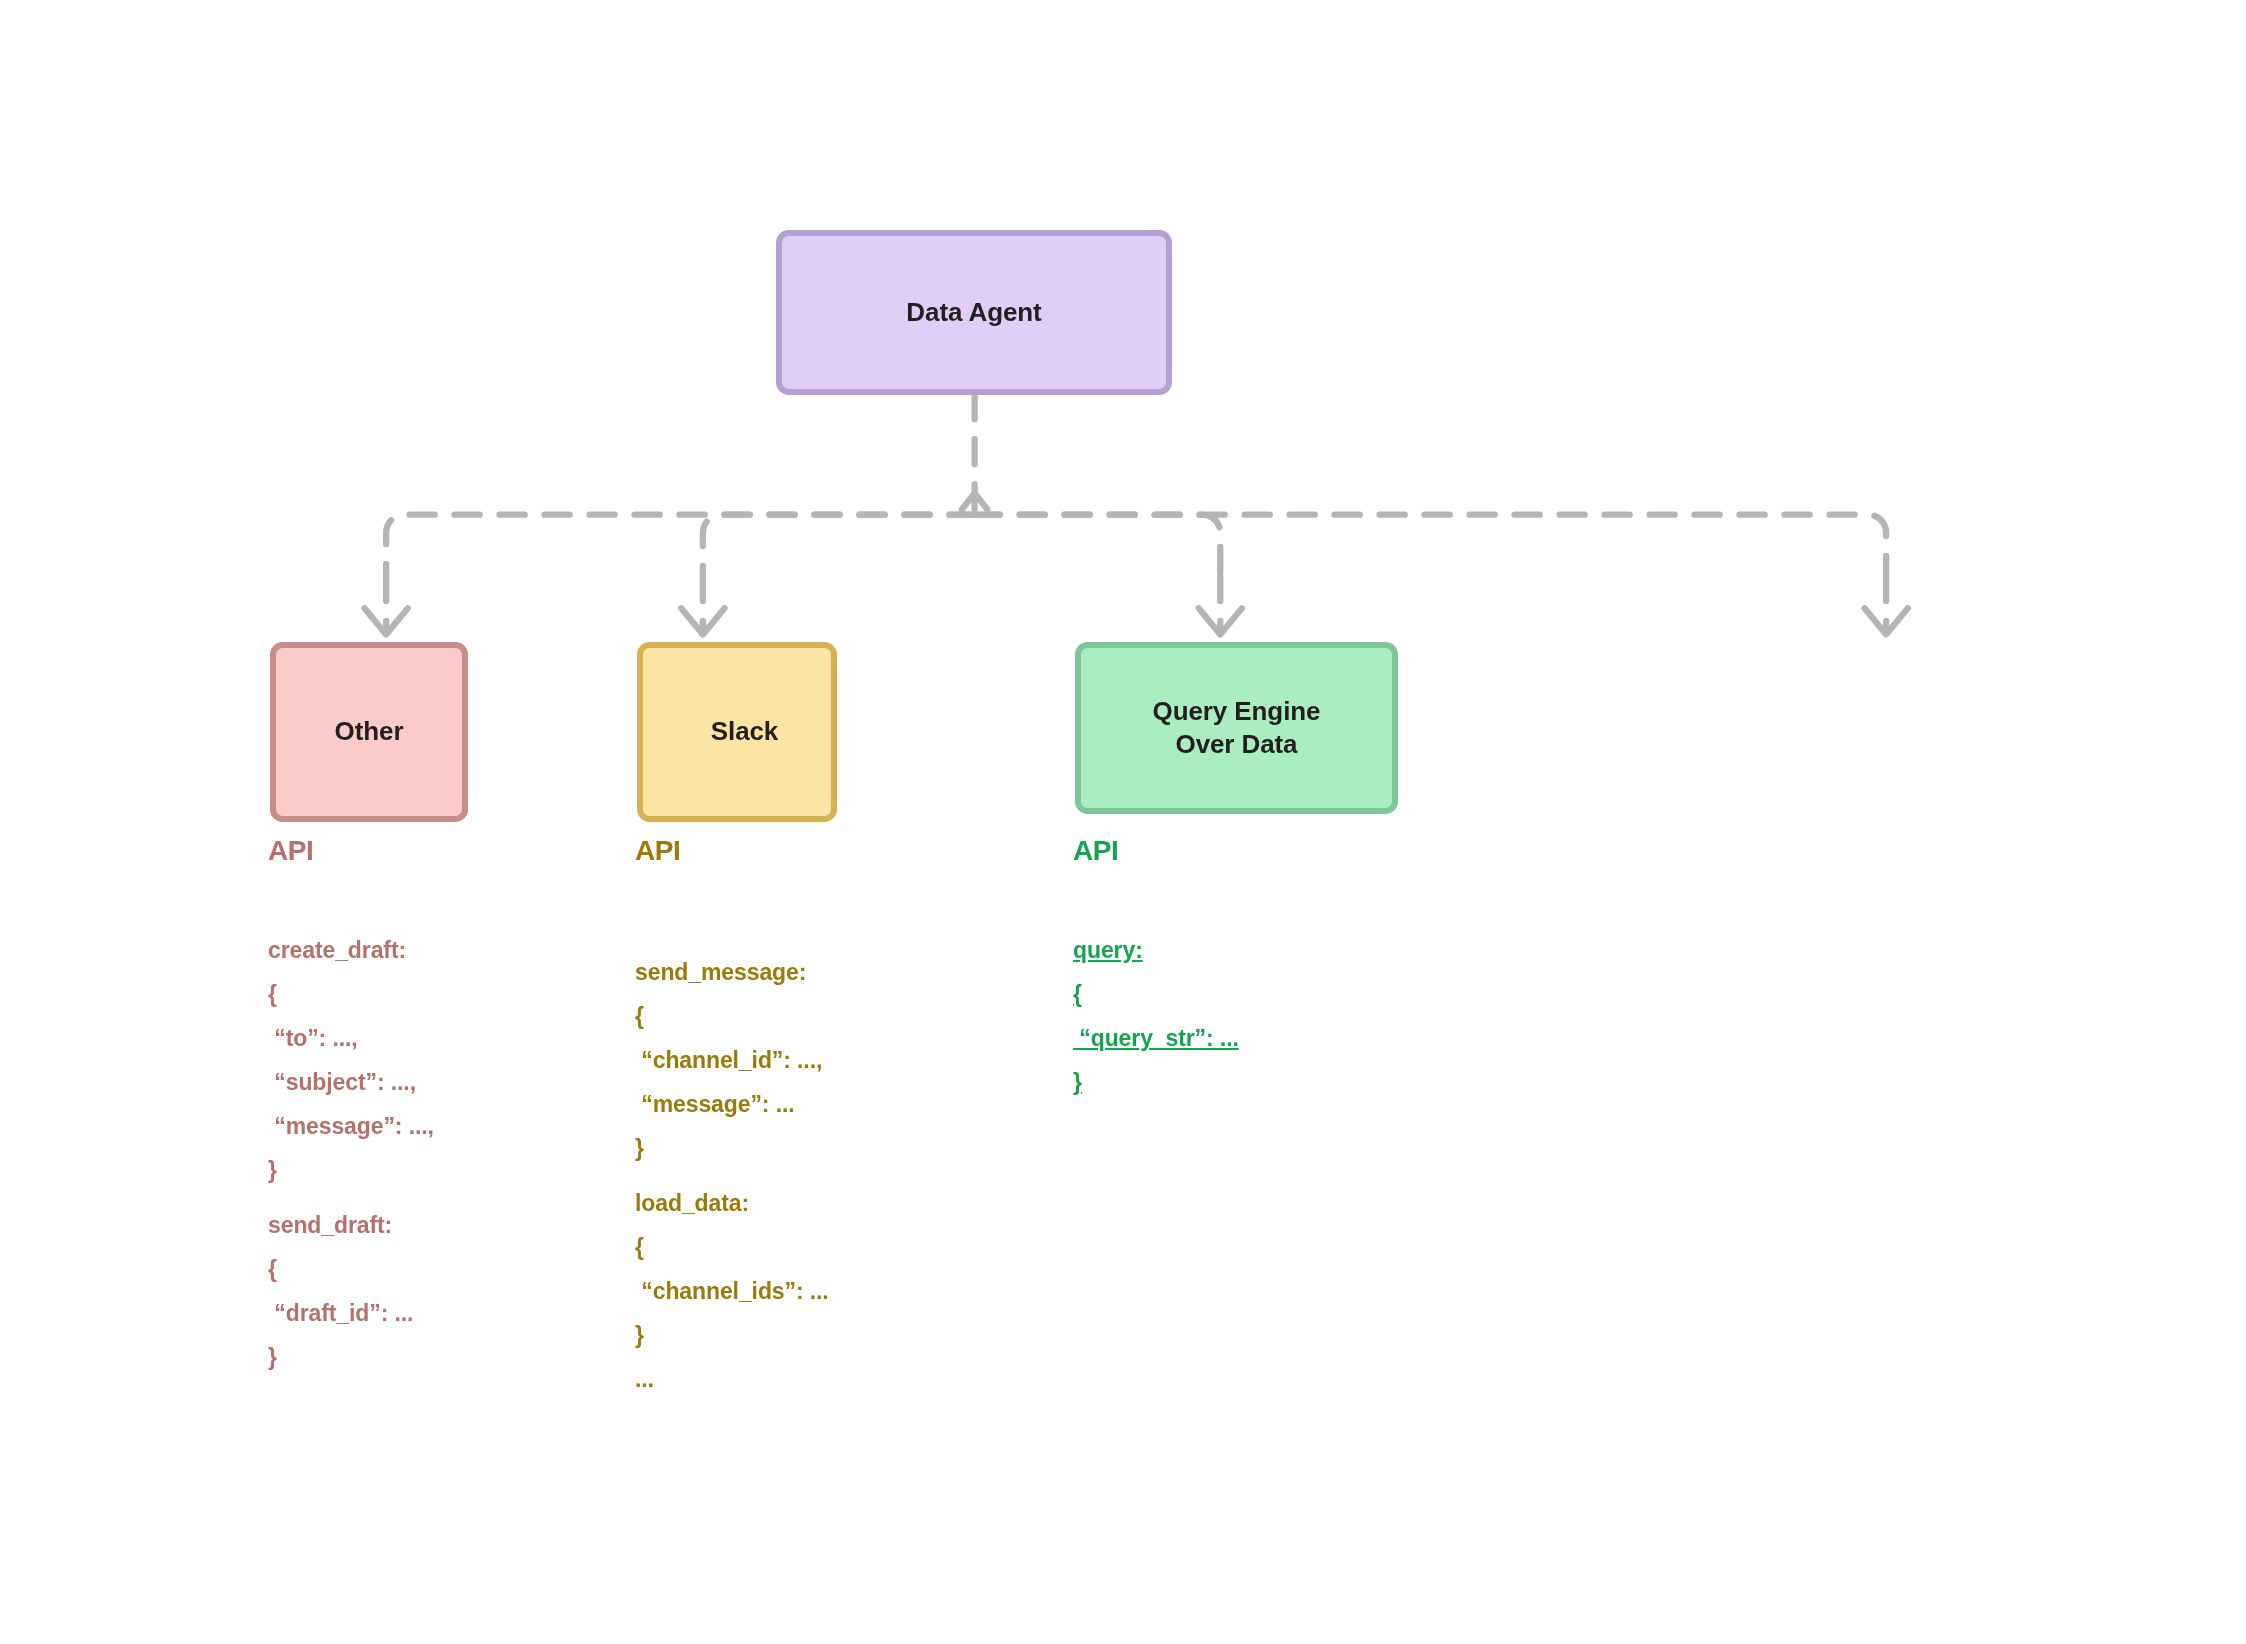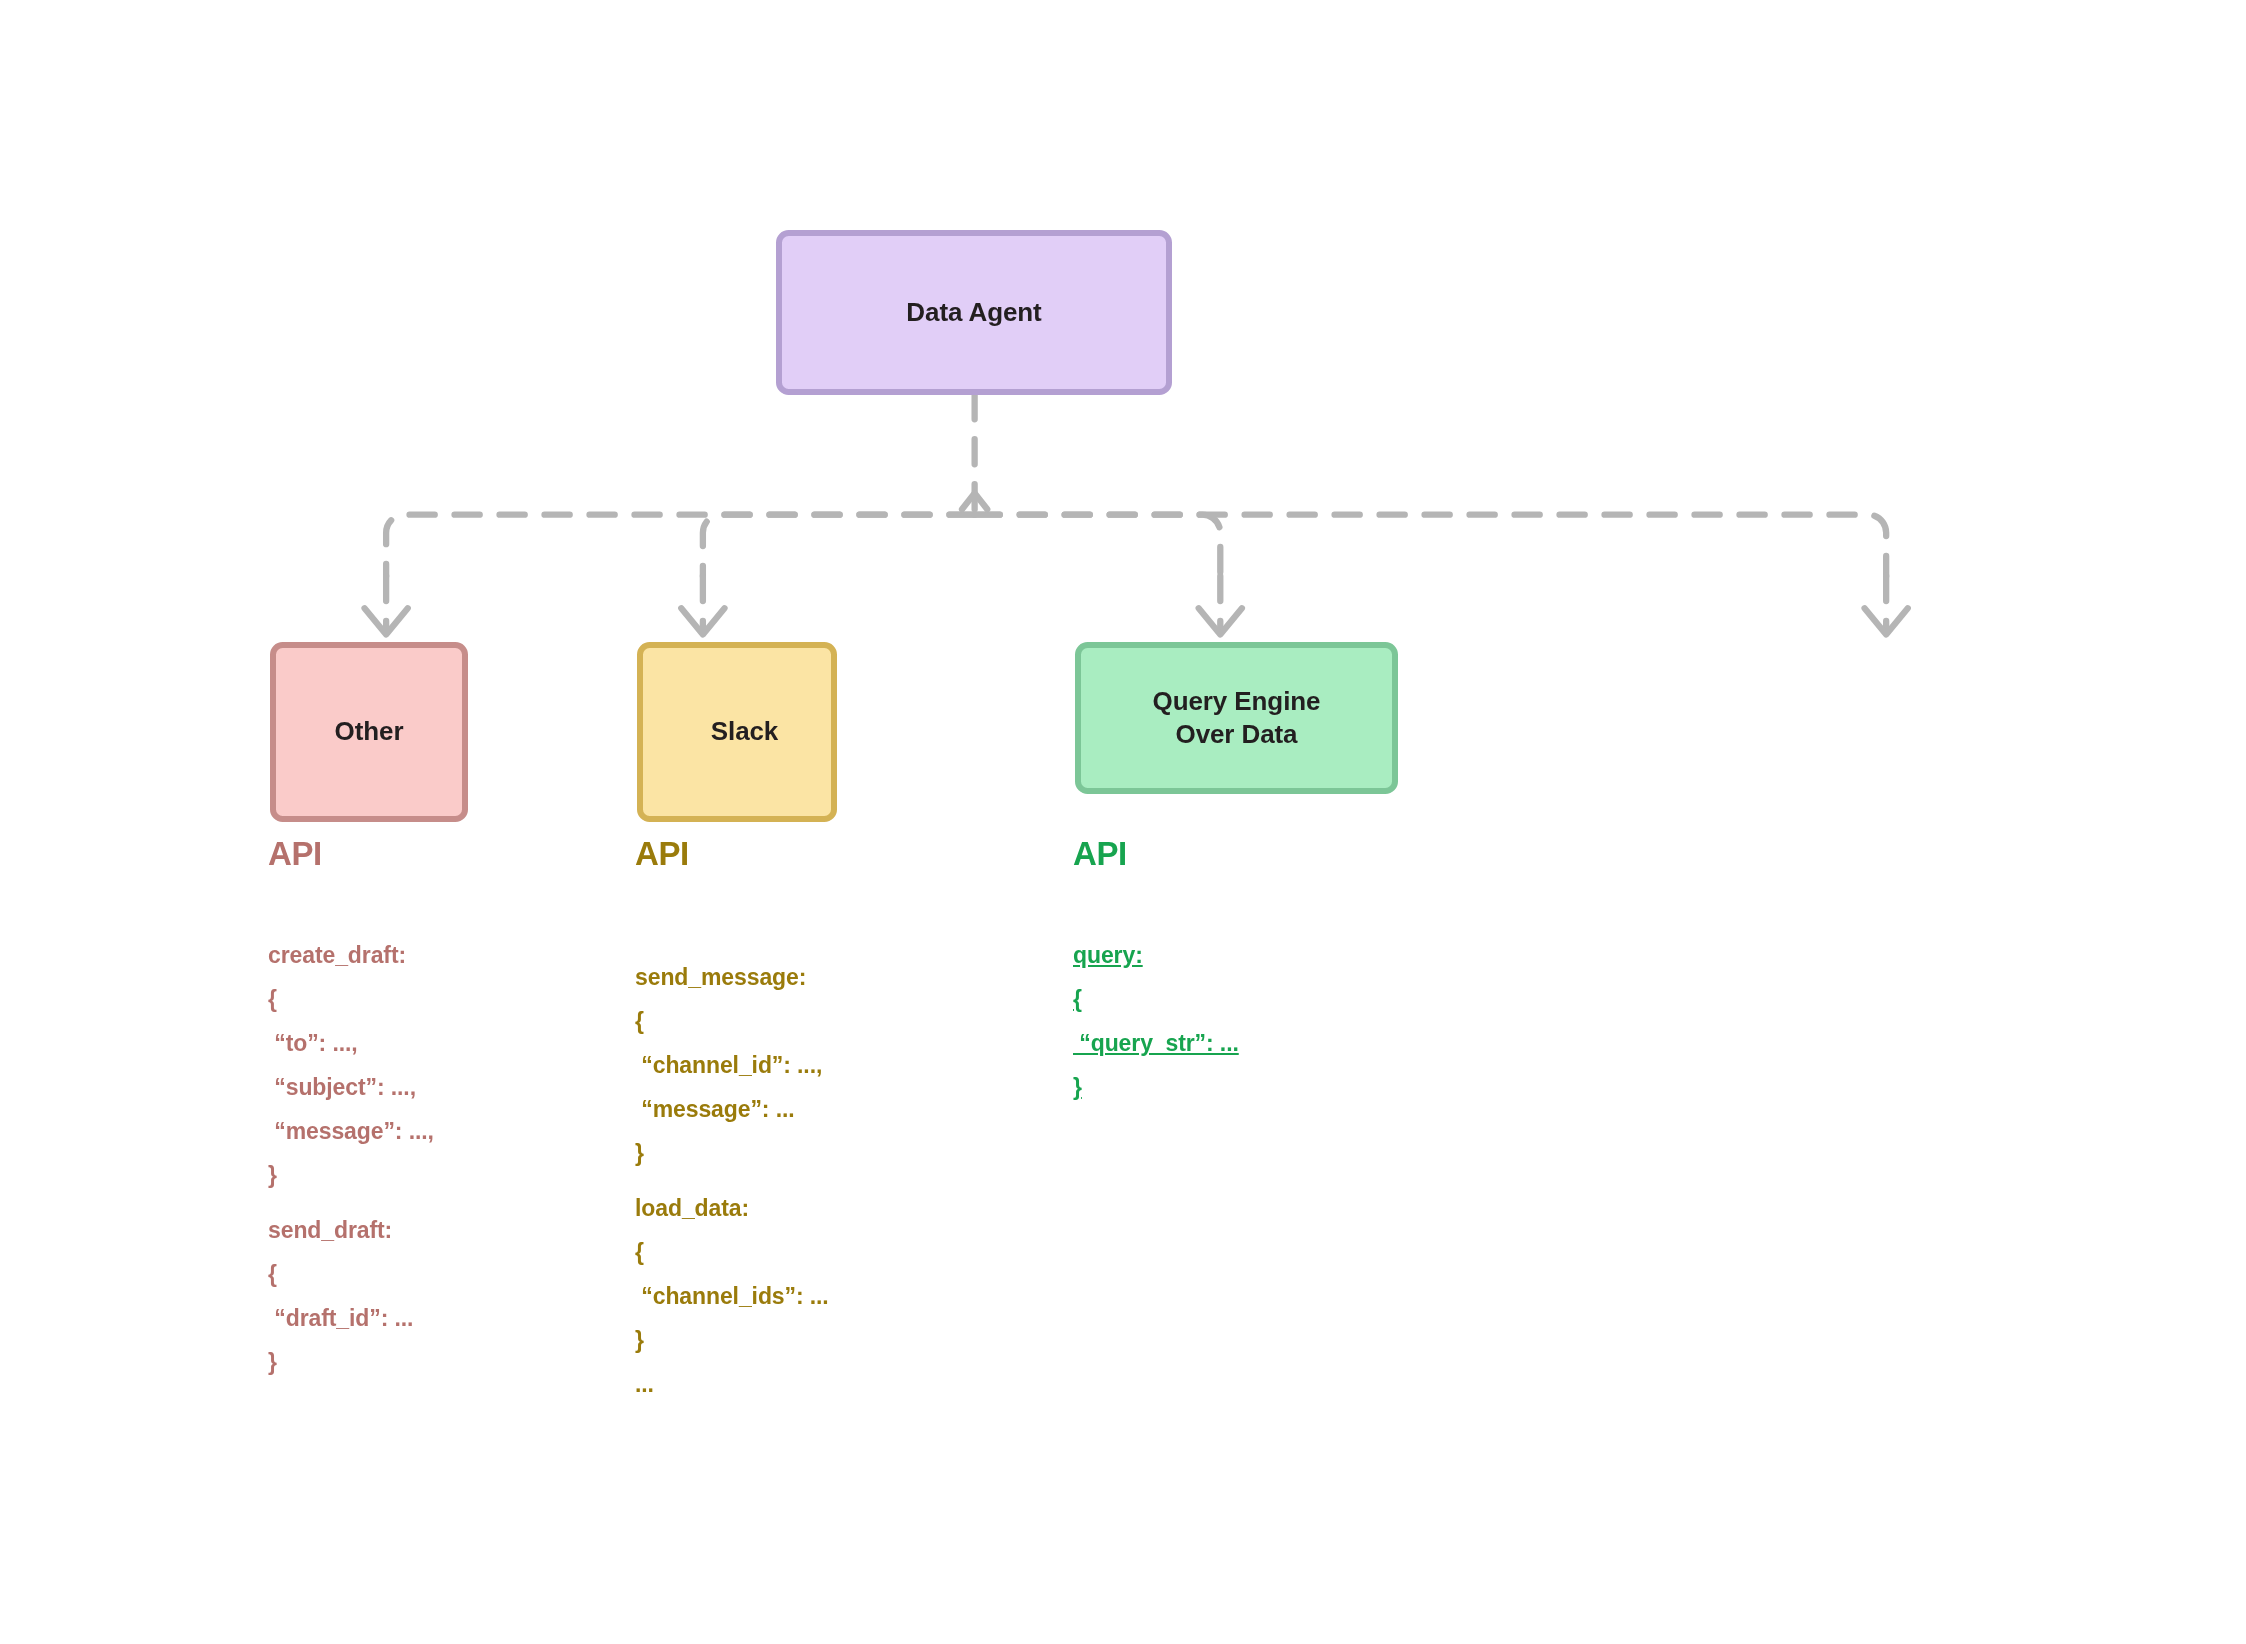--- a/index.html
+++ b/index.html
@@ -74,42 +74,42 @@
     height: 180px;
     background: #FBE4A4;
     border-color: #D4B254;
     font-size: 26px;
     padding-left: 15px;
   }
   #node-query-engine {
     left: 1043px;
     top: 642px;
     width: 323px;
-    height: 152px;
+    height: 172px;
     background: #A9EDC1;
     border-color: #7CC697;
     font-size: 26px;
   }
   #node-other-agents {
     left: 1715px;
     top: 642px;
     width: 324px;
     height: 180px;
     background: #E1CEF7;
     border-color: #B4A0D2;
     font-size: 26px;
   }
 
   
   .api-column {
     position: absolute;
     top: 837px;
   }
   .api-heading {
-    font-size: 33px;
+    font-size: 28px;
     font-weight: bold;
     letter-spacing: -0.4px;
     line-height: 1;
     margin: 0;
   }
   .code-block {
     margin: 0;
     font-family: "Liberation Sans", sans-serif;
     font-size: 23px;
     font-weight: bold;

